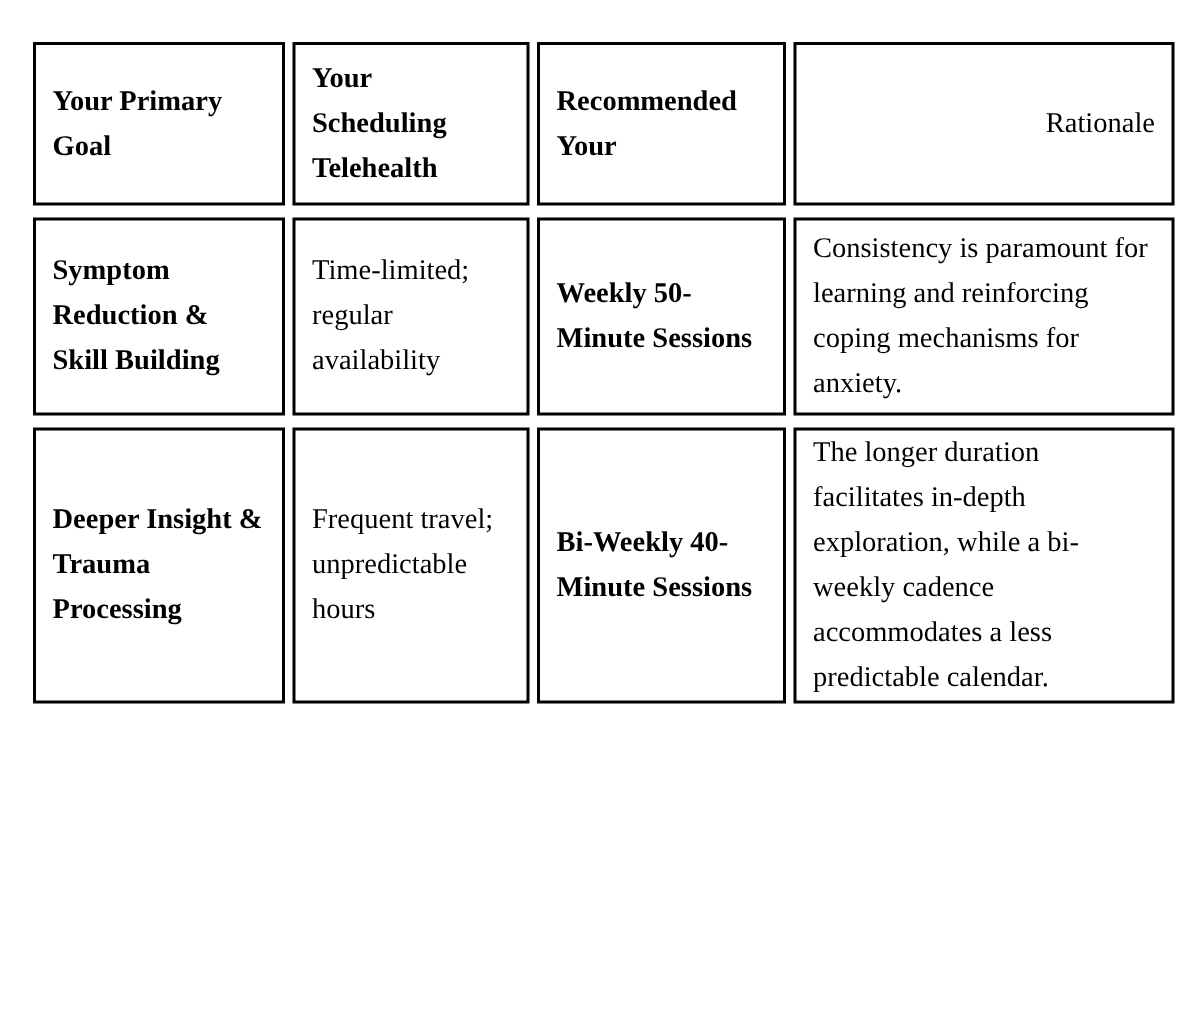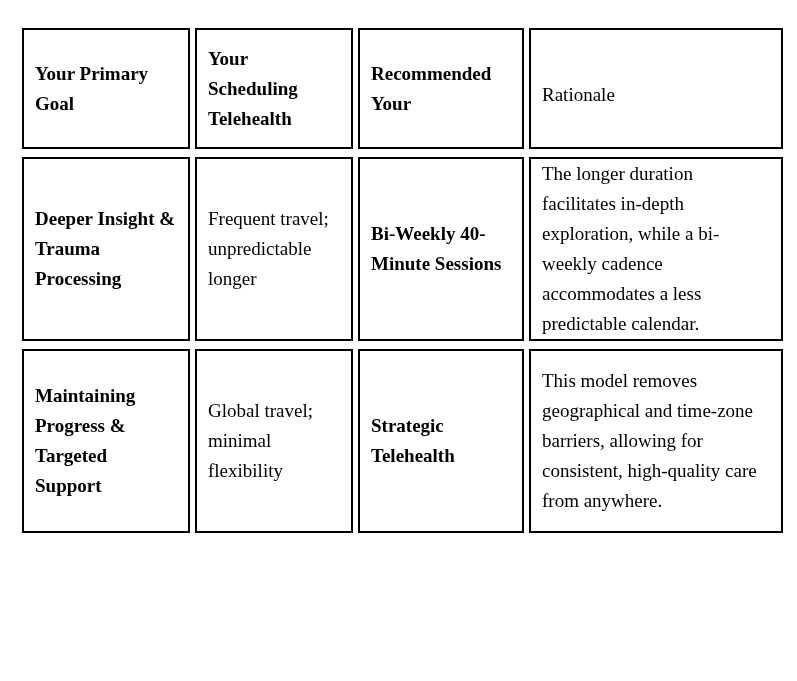--- a/index.html
+++ b/index.html
@@ -68,21 +68,22 @@
 
   td.rationale-cell {
     font-weight: normal;
     vertical-align: top;
     padding-top: 14px;
     line-height: 30px;
   }
 
   tr.header-row td.rationale-cell {
     vertical-align: middle;
-    padding-top: 12px;
+    padding-top: 0;
+    text-align: right;
   }
 </style>
 </head>
 <body>
 
 <div class="table-wrap">
   <table class="matrix">
     <colgroup>
       <col class="c1">
       <col class="c2">
@@ -90,29 +91,29 @@
       <col class="c4">
     </colgroup>
     <tbody>
       <tr class="header-row">
         <td class="header-cell">Your Primary Goal</td>
         <td class="header-cell">Your Scheduling Telehealth</td>
         <td class="header-cell">Recommended Your</td>
         <td class="header-cell rationale-cell">Rationale</td>
       </tr>
 
+      <tr class="row-1">
+        <td class="goal-cell">Symptom Reduction &amp; Skill Building</td>
+        <td class="constraint-cell">Time-limited; regular availability</td>
+        <td class="model-cell">Weekly 50-Minute Sessions</td>
+        <td class="rationale-cell">Consistency is paramount for learning and reinforcing coping mechanisms for anxiety.</td>
+      </tr>
 
       <tr class="row-2">
         <td class="goal-cell">Deeper Insight &amp; Trauma Processing</td>
-        <td class="constraint-cell">Frequent travel; unpredictable longer</td>
+        <td class="constraint-cell">Frequent travel; unpredictable hours</td>
         <td class="model-cell">Bi-Weekly 40-Minute Sessions</td>
         <td class="rationale-cell">The longer duration facilitates in-depth exploration, while a bi-weekly cadence accommodates a less predictable calendar.</td>
       </tr>
 
-      <tr class="row-3">
-        <td class="goal-cell">Maintaining Progress &amp; Targeted Support</td>
-        <td class="constraint-cell">Global travel; minimal flexibility</td>
-        <td class="model-cell">Strategic Telehealth</td>
-        <td class="rationale-cell">This model removes geographical and time-zone barriers, allowing for consistent, high-quality care from anywhere.</td>
-      </tr>
     </tbody>
   </table>
 </div>
 
 </body></html>

